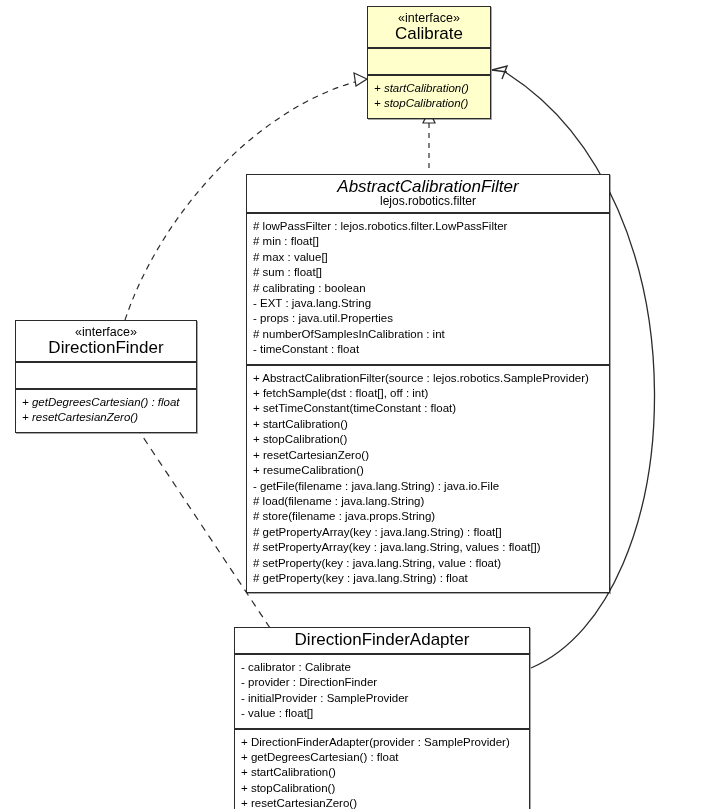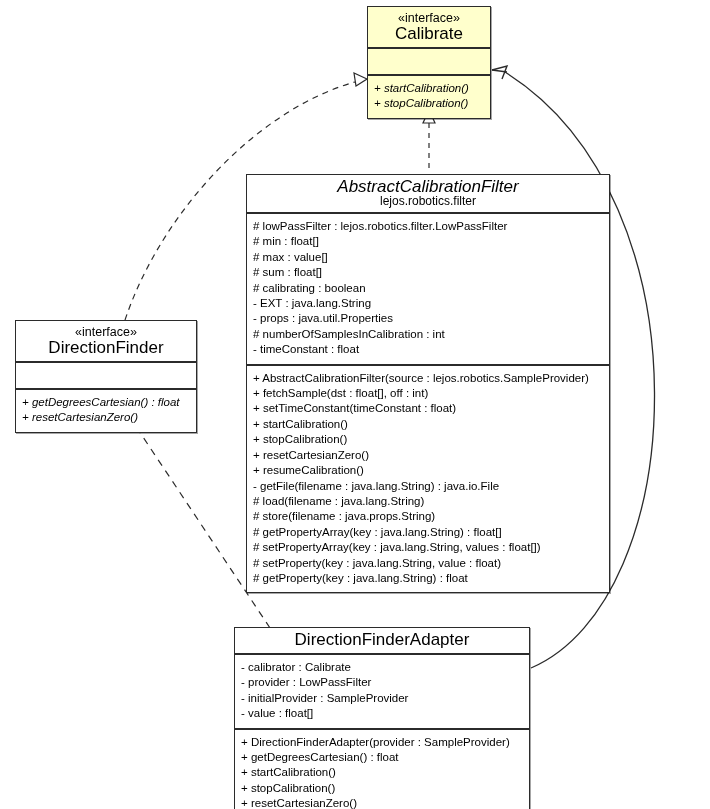--- a/index.html
+++ b/index.html
@@ -179,21 +179,21 @@
       <div class="member italic">+ resetCartesianZero()</div>
     </div>
   </div>
 
   <div class="uml-class" id="cls-dirfinderadapt">
     <div class="header">
       <span class="cls-name">DirectionFinderAdapter</span>
     </div>
     <div class="compartment">
       <div class="member">- calibrator : Calibrate</div>
-      <div class="member">- provider : LowPassFilter</div>
+      <div class="member">- provider : DirectionFinder</div>
       <div class="member">- initialProvider : SampleProvider</div>
       <div class="member">- value : float[]</div>
     </div>
     <div class="compartment divider">
       <div class="member">+ DirectionFinderAdapter(provider : SampleProvider)</div>
       <div class="member">+ getDegreesCartesian() : float</div>
       <div class="member">+ startCalibration()</div>
       <div class="member">+ stopCalibration()</div>
       <div class="member">+ resetCartesianZero()</div>
     </div>

